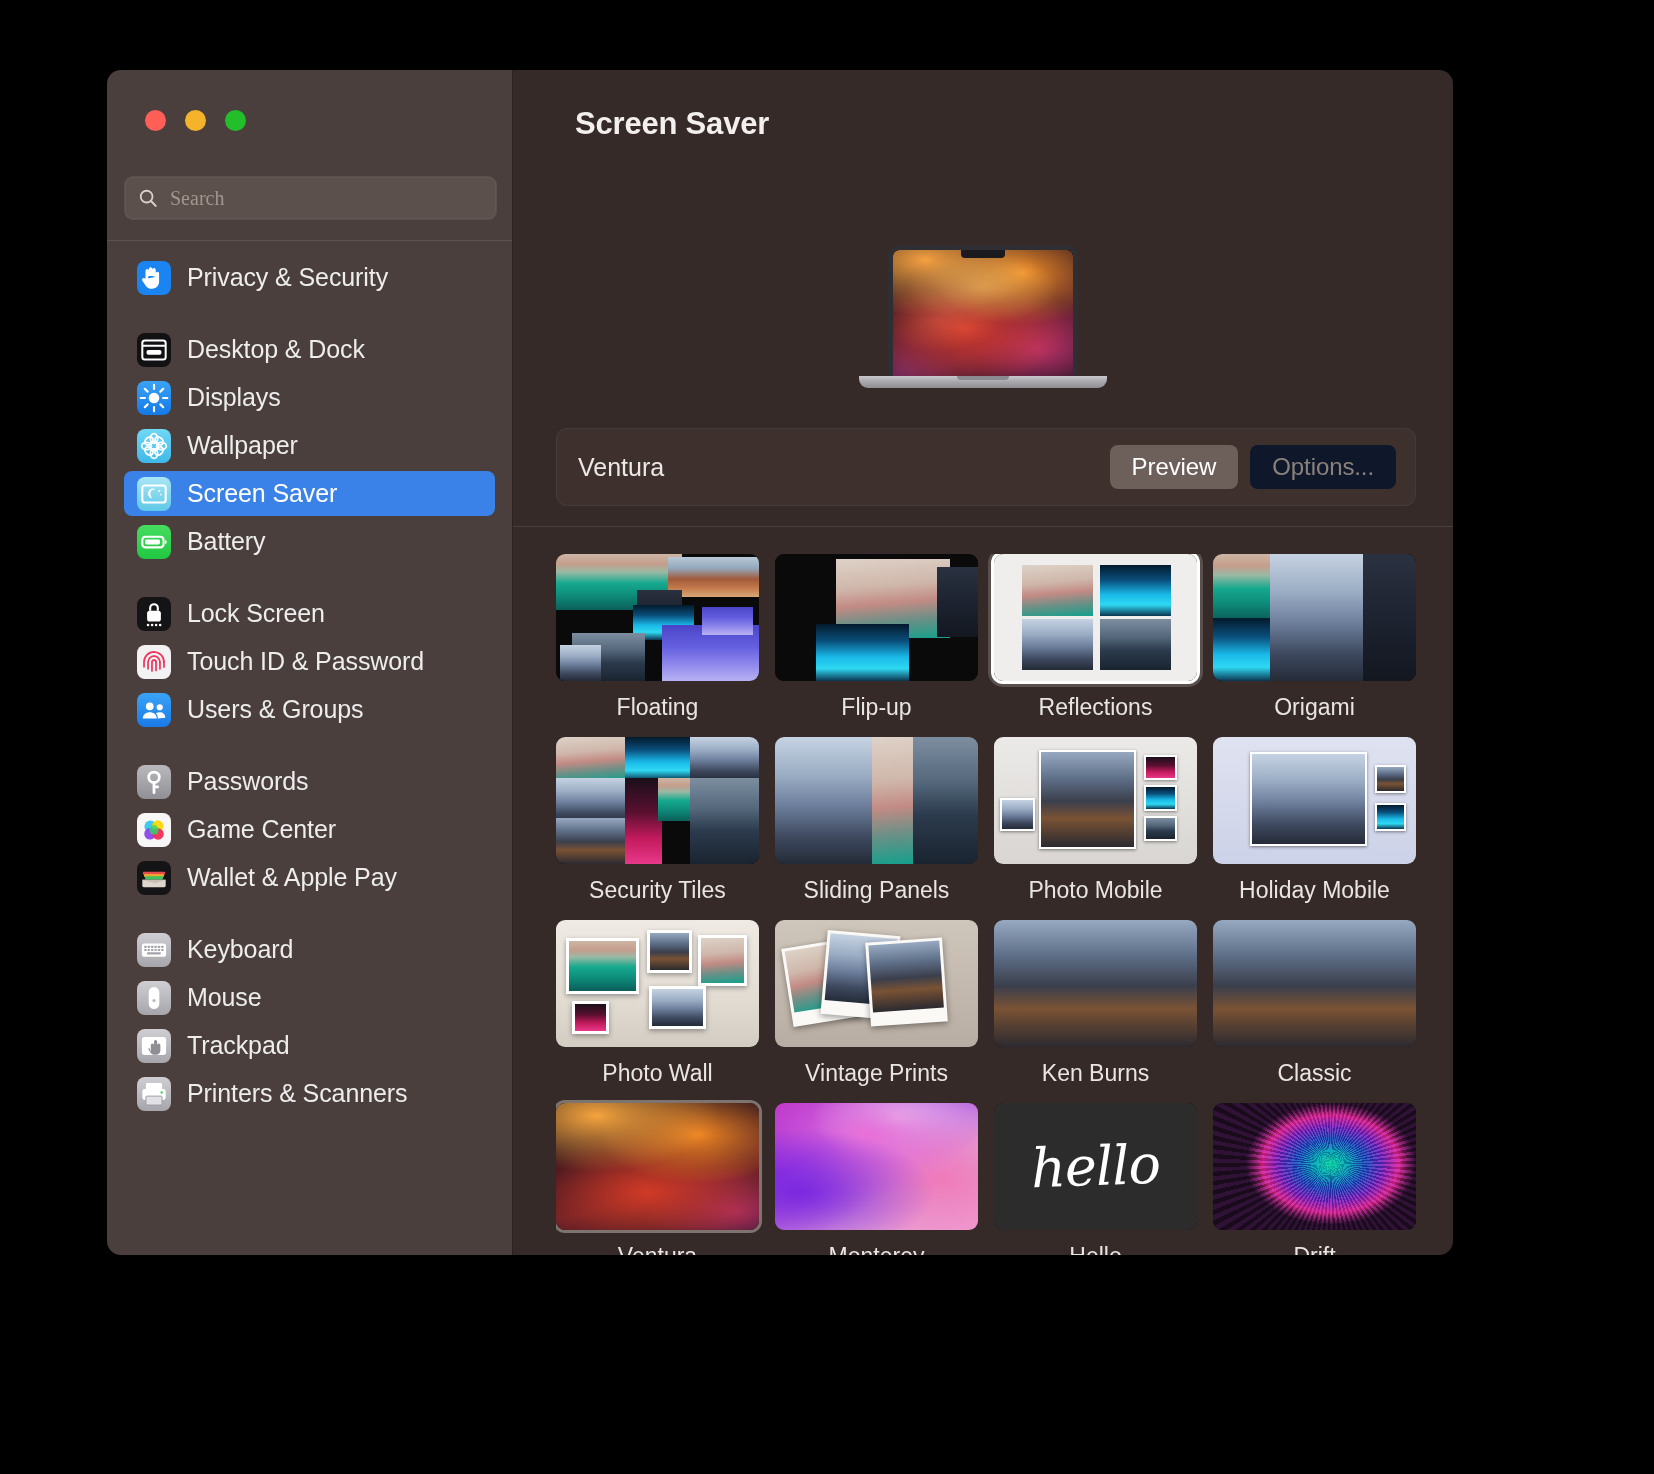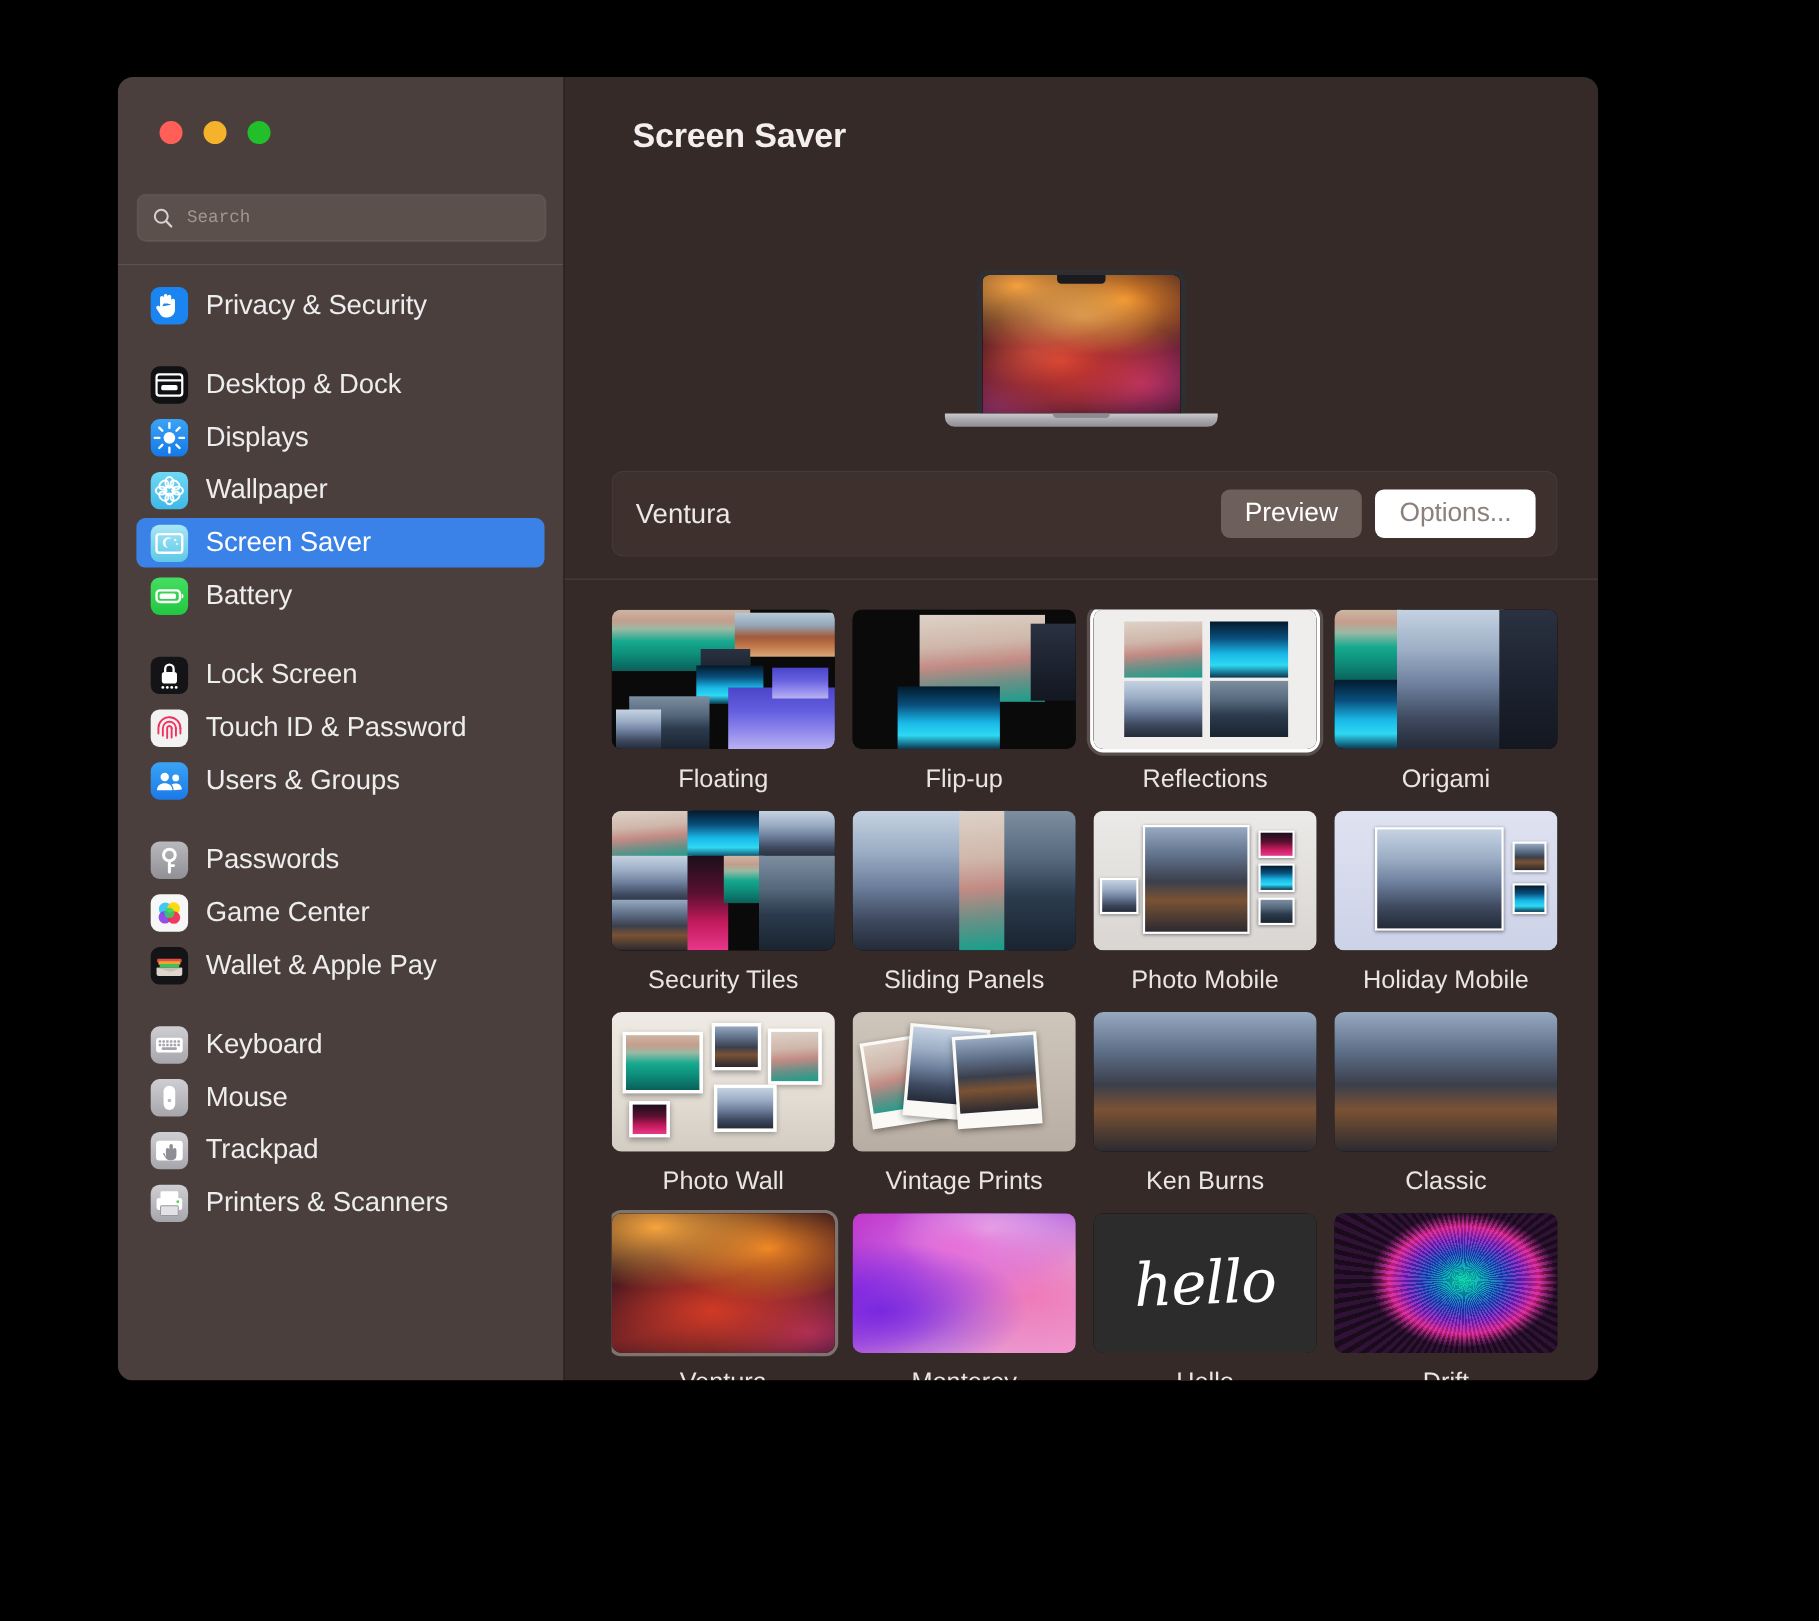--- a/index.html
+++ b/index.html
@@ -68,22 +68,22 @@
     align-items: center;
     padding: 0 12px;
     gap: 11px;
   }
   .search-glyph { width: 22px; height: 22px; flex: none; display:block; }
   .search-input {
     background: transparent;
     border: none;
     outline: none;
     color: #e8e3e1;
-    font-family: Liberation Mono, monospace;
-    font-size: 16px;
+    font-family: Liberation Serif, serif;
+    font-size: 20px;
     width: 100%;
   }
   .search-input::placeholder { color: #a2968f; }
 
   .sidebar-sep {
     position: absolute;
     left: 0; right: 0;
     top: 170px;
     height: 1px;
     background: rgba(255,255,255,.11);
@@ -242,21 +242,21 @@
     border-radius: 8px;
     border: none;
     font-family: "Liberation Sans", sans-serif;
     font-size: 24px;
     padding: 0 22px;
     color: #ffffff;
     background: #6d605b;
     cursor: pointer;
     letter-spacing: -.1px;
   }
-  .btn.disabled { color: #8b817c; background: #ffffff; cursor: default; }
+  .btn.disabled { color: #8b817c; background: #0f172a; cursor: default; }
   .btn + .btn { margin-left: 12px; }
 
   .detail-sep {
     position: absolute;
     left: 0; right: 0;
     top: 456px;
     height: 1px;
     background: rgba(255,255,255,.10);
   }
 

